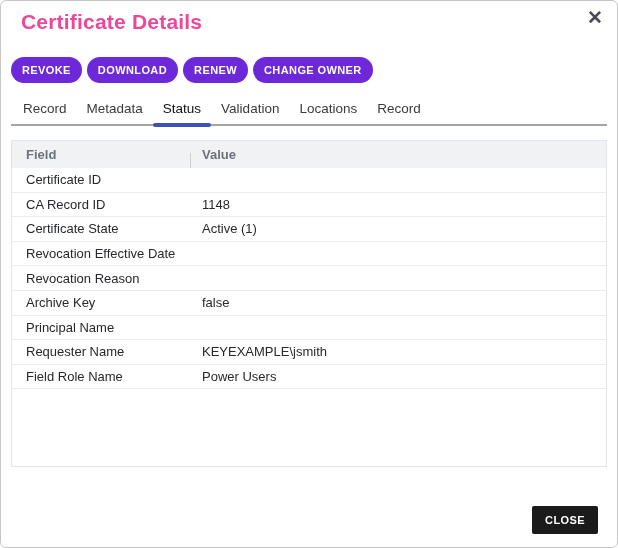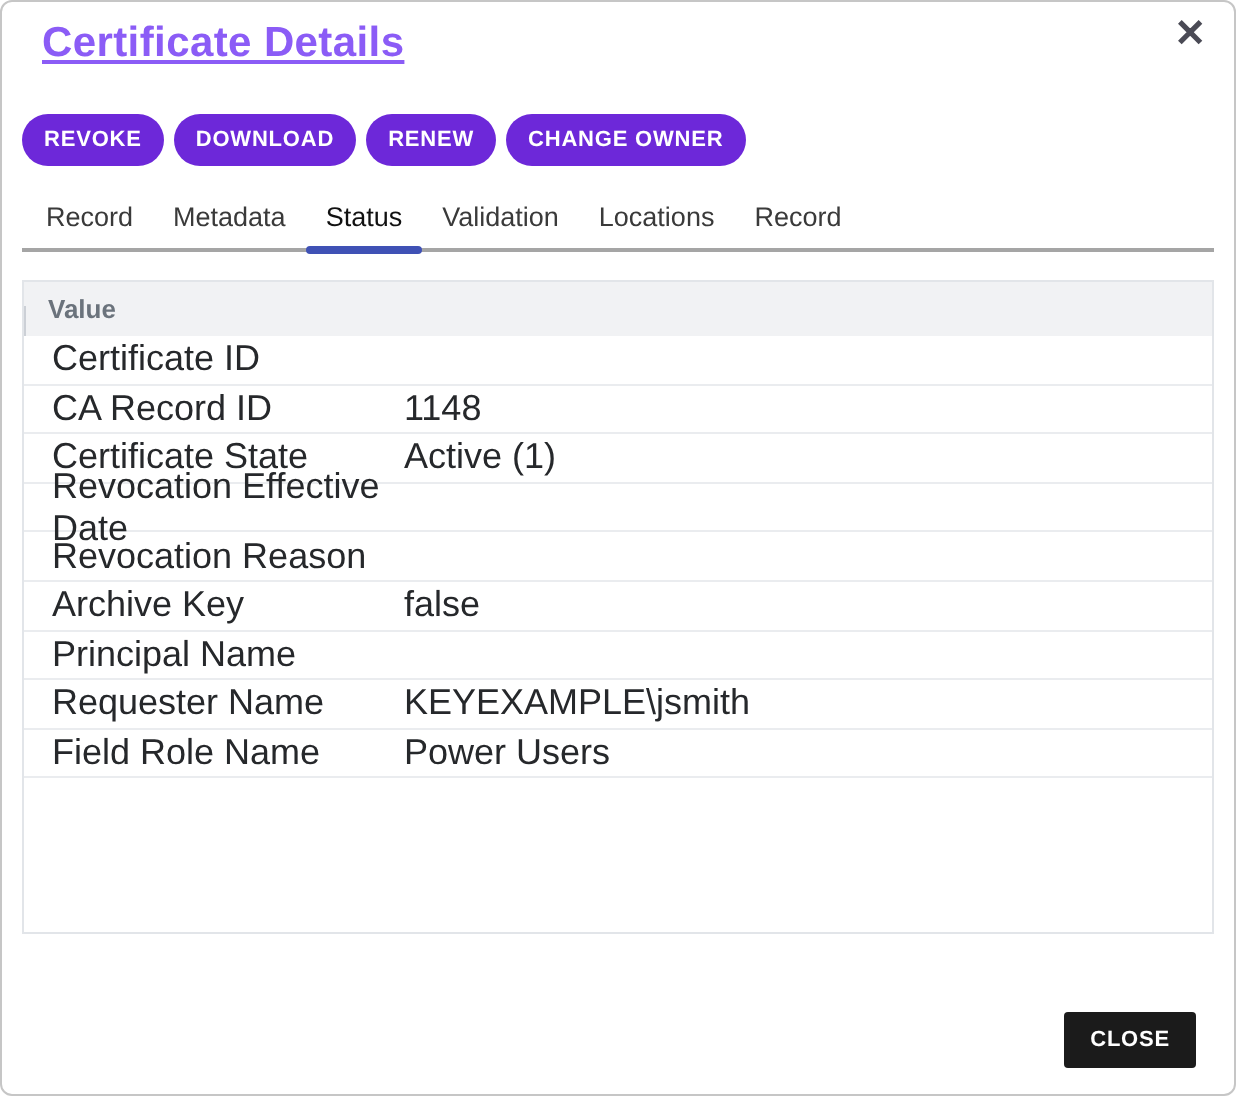--- a/index.html
+++ b/index.html
@@ -14,23 +14,22 @@
     border: 1px solid #c6c6c6;
     border-radius: 6px;
     overflow: hidden;
   }
 
   
   .dialog-header { padding: 9px 20px 0 20px; }
   .dialog-title {
     font-size: 21px;
     font-weight: bold;
-    color: #8b5cf6;
+    color: #ec4899;
     letter-spacing: 0.2px;
-    text-decoration: underline;
   }
   .close-btn {
     position: absolute;
     top: 5px;
     right: 12px;
     font-size: 19px;
     font-weight: bold;
     color: #4a4a55;
     background: none;
     border: none;
@@ -109,21 +108,21 @@
     top: 6px;
     width: 1px;
     height: 15px;
     background: #ccd0d6;
   }
   .trow {
     display: flex;
     align-items: center;
     height: 24.6px;
     border-bottom: 1px solid #eaecef;
-    font-size: 18px;
+    font-size: 13px;
     color: #26282b;
   }
   .trow:first-of-type { border-top: 1px solid #eaecef; }
 
   
   .footer-close-btn {
     position: absolute;
     right: 19px;
     bottom: 13px;
     background: #1b1b1b;
@@ -159,20 +158,21 @@
     <div class="tab">Record</div>
     <div class="tab">Metadata</div>
     <div class="tab active">Status</div>
     <div class="tab">Validation</div>
     <div class="tab">Locations</div>
     <div class="tab">Record</div>
   </div>
 
   <div class="detail-table">
     <div class="thead">
+      <div class="col-field">Field</div>
       <div class="col-value">Value</div>
     </div>
 
     <div class="trow">
       <div class="col-field">Certificate ID</div>
     </div>
     <div class="trow">
       <div class="col-field">CA Record ID</div>
       <div class="col-value">1148</div>
     </div>

